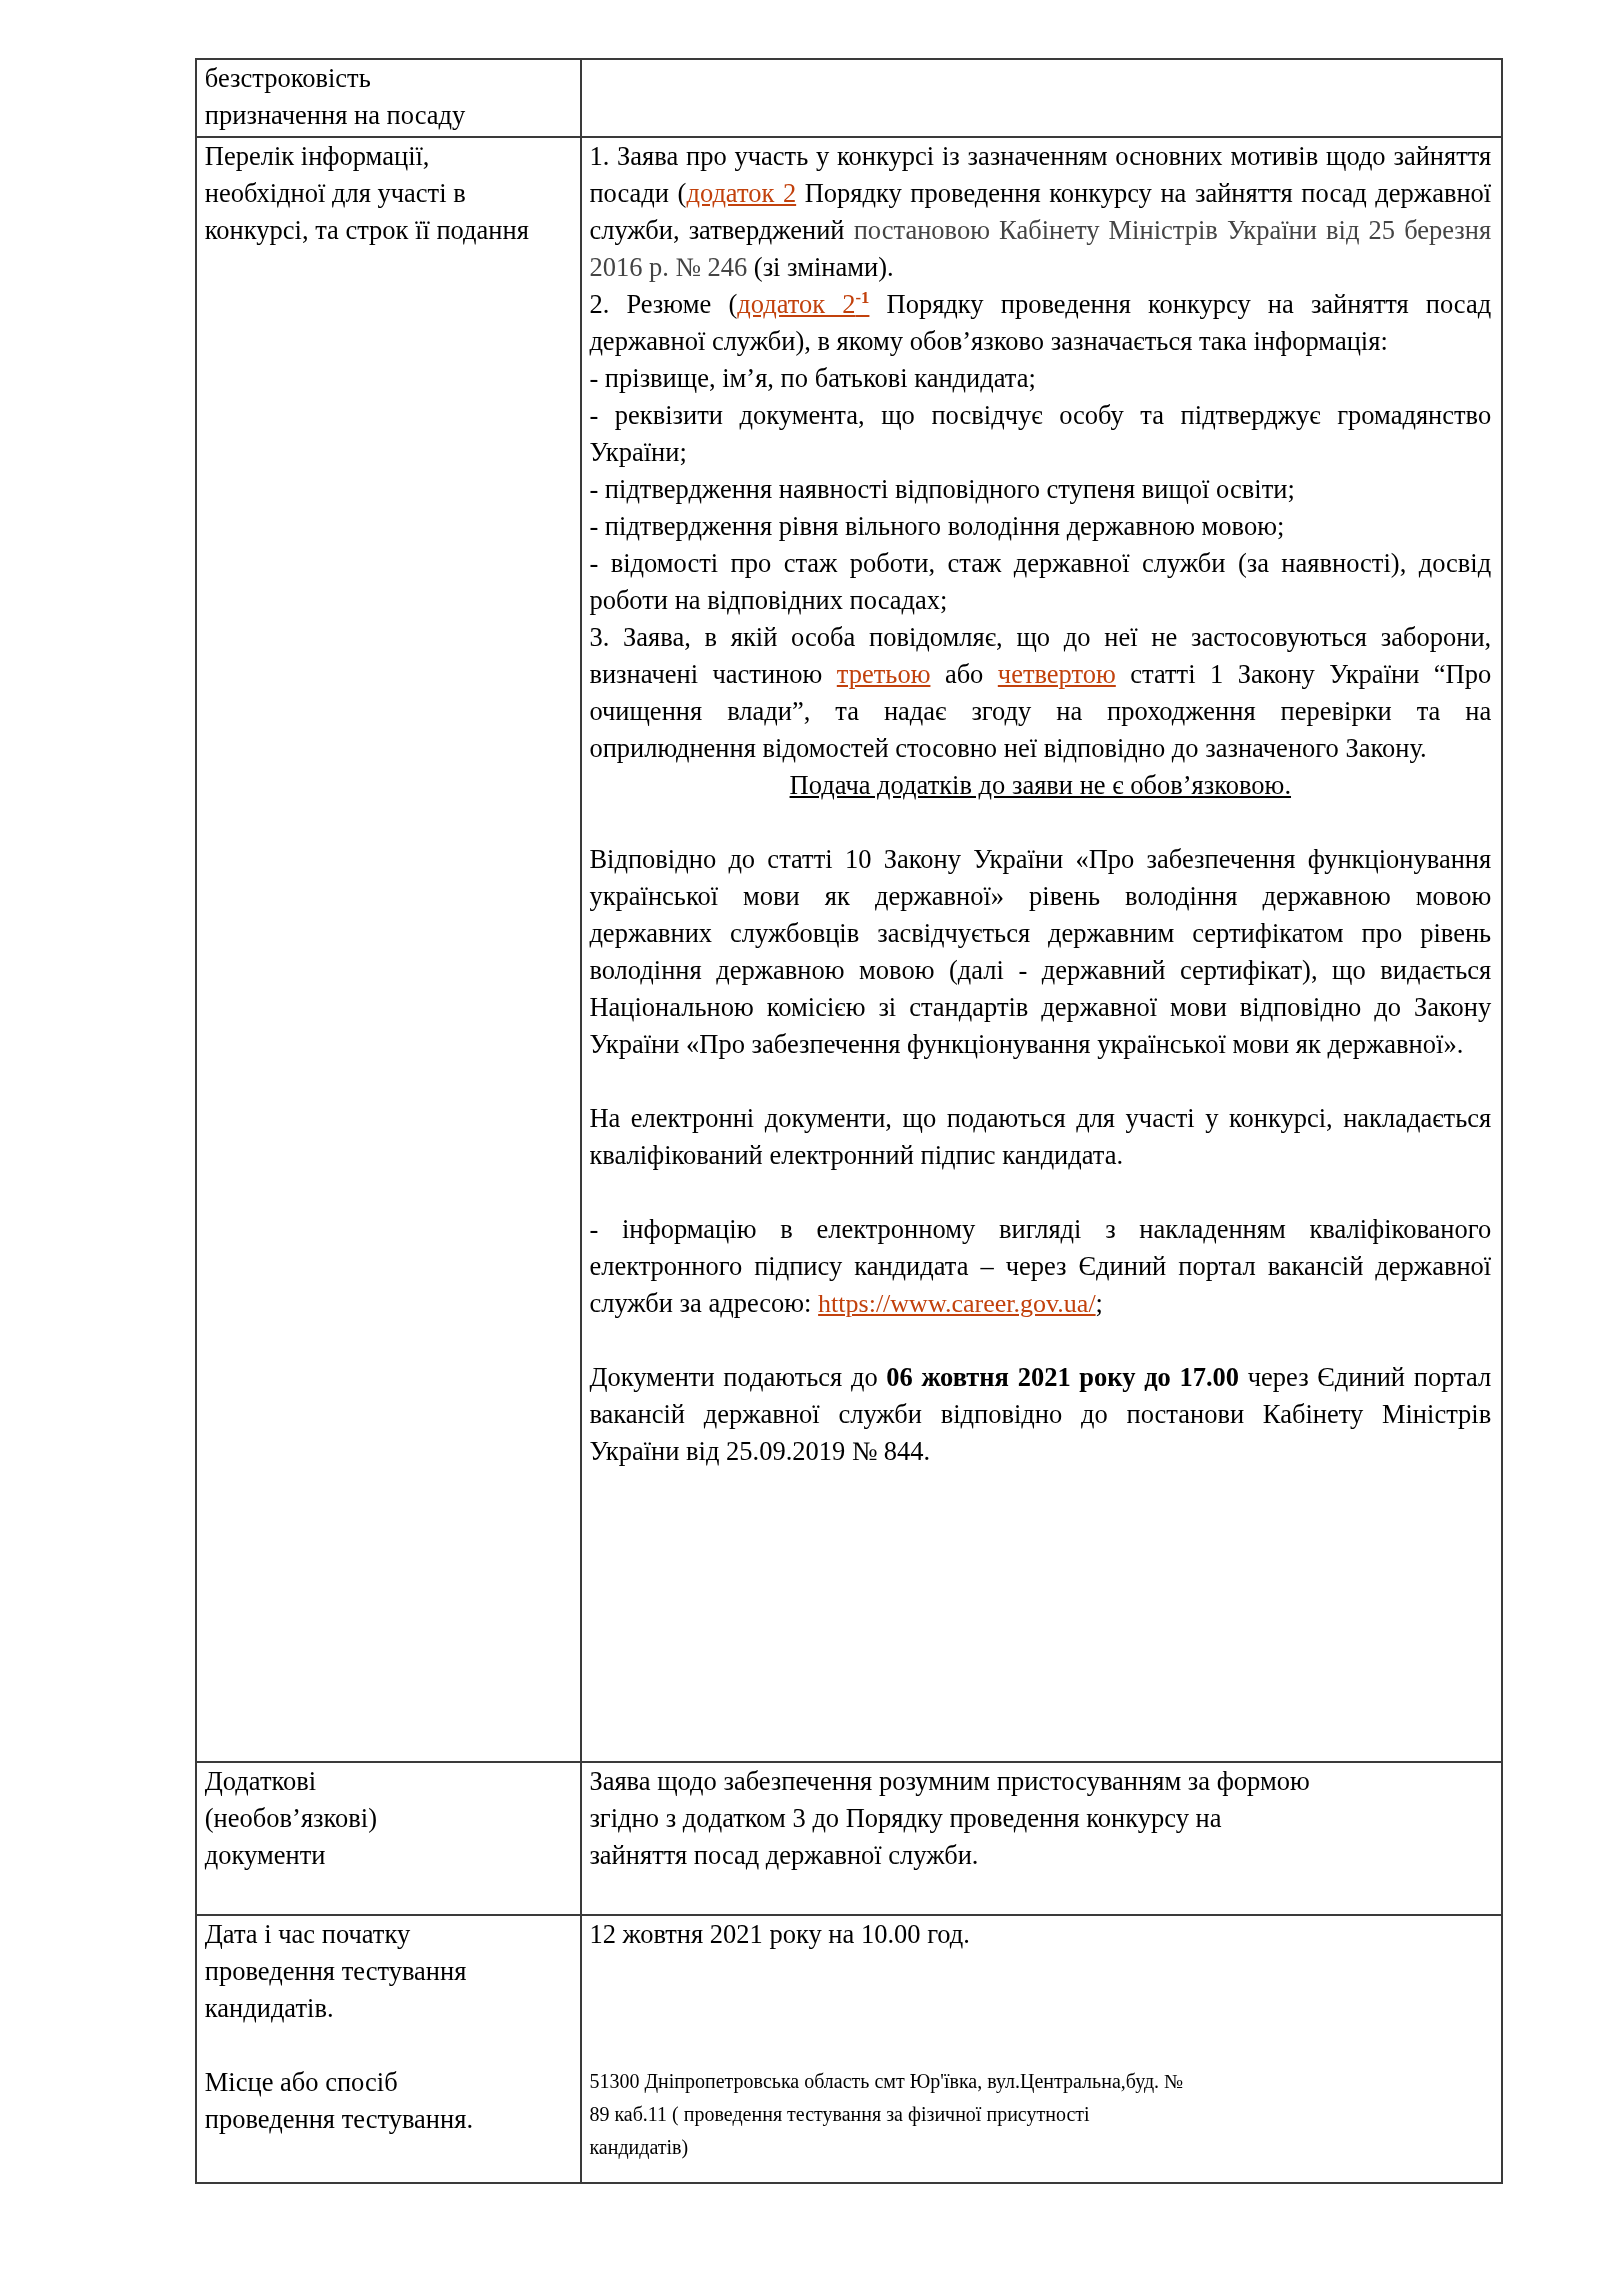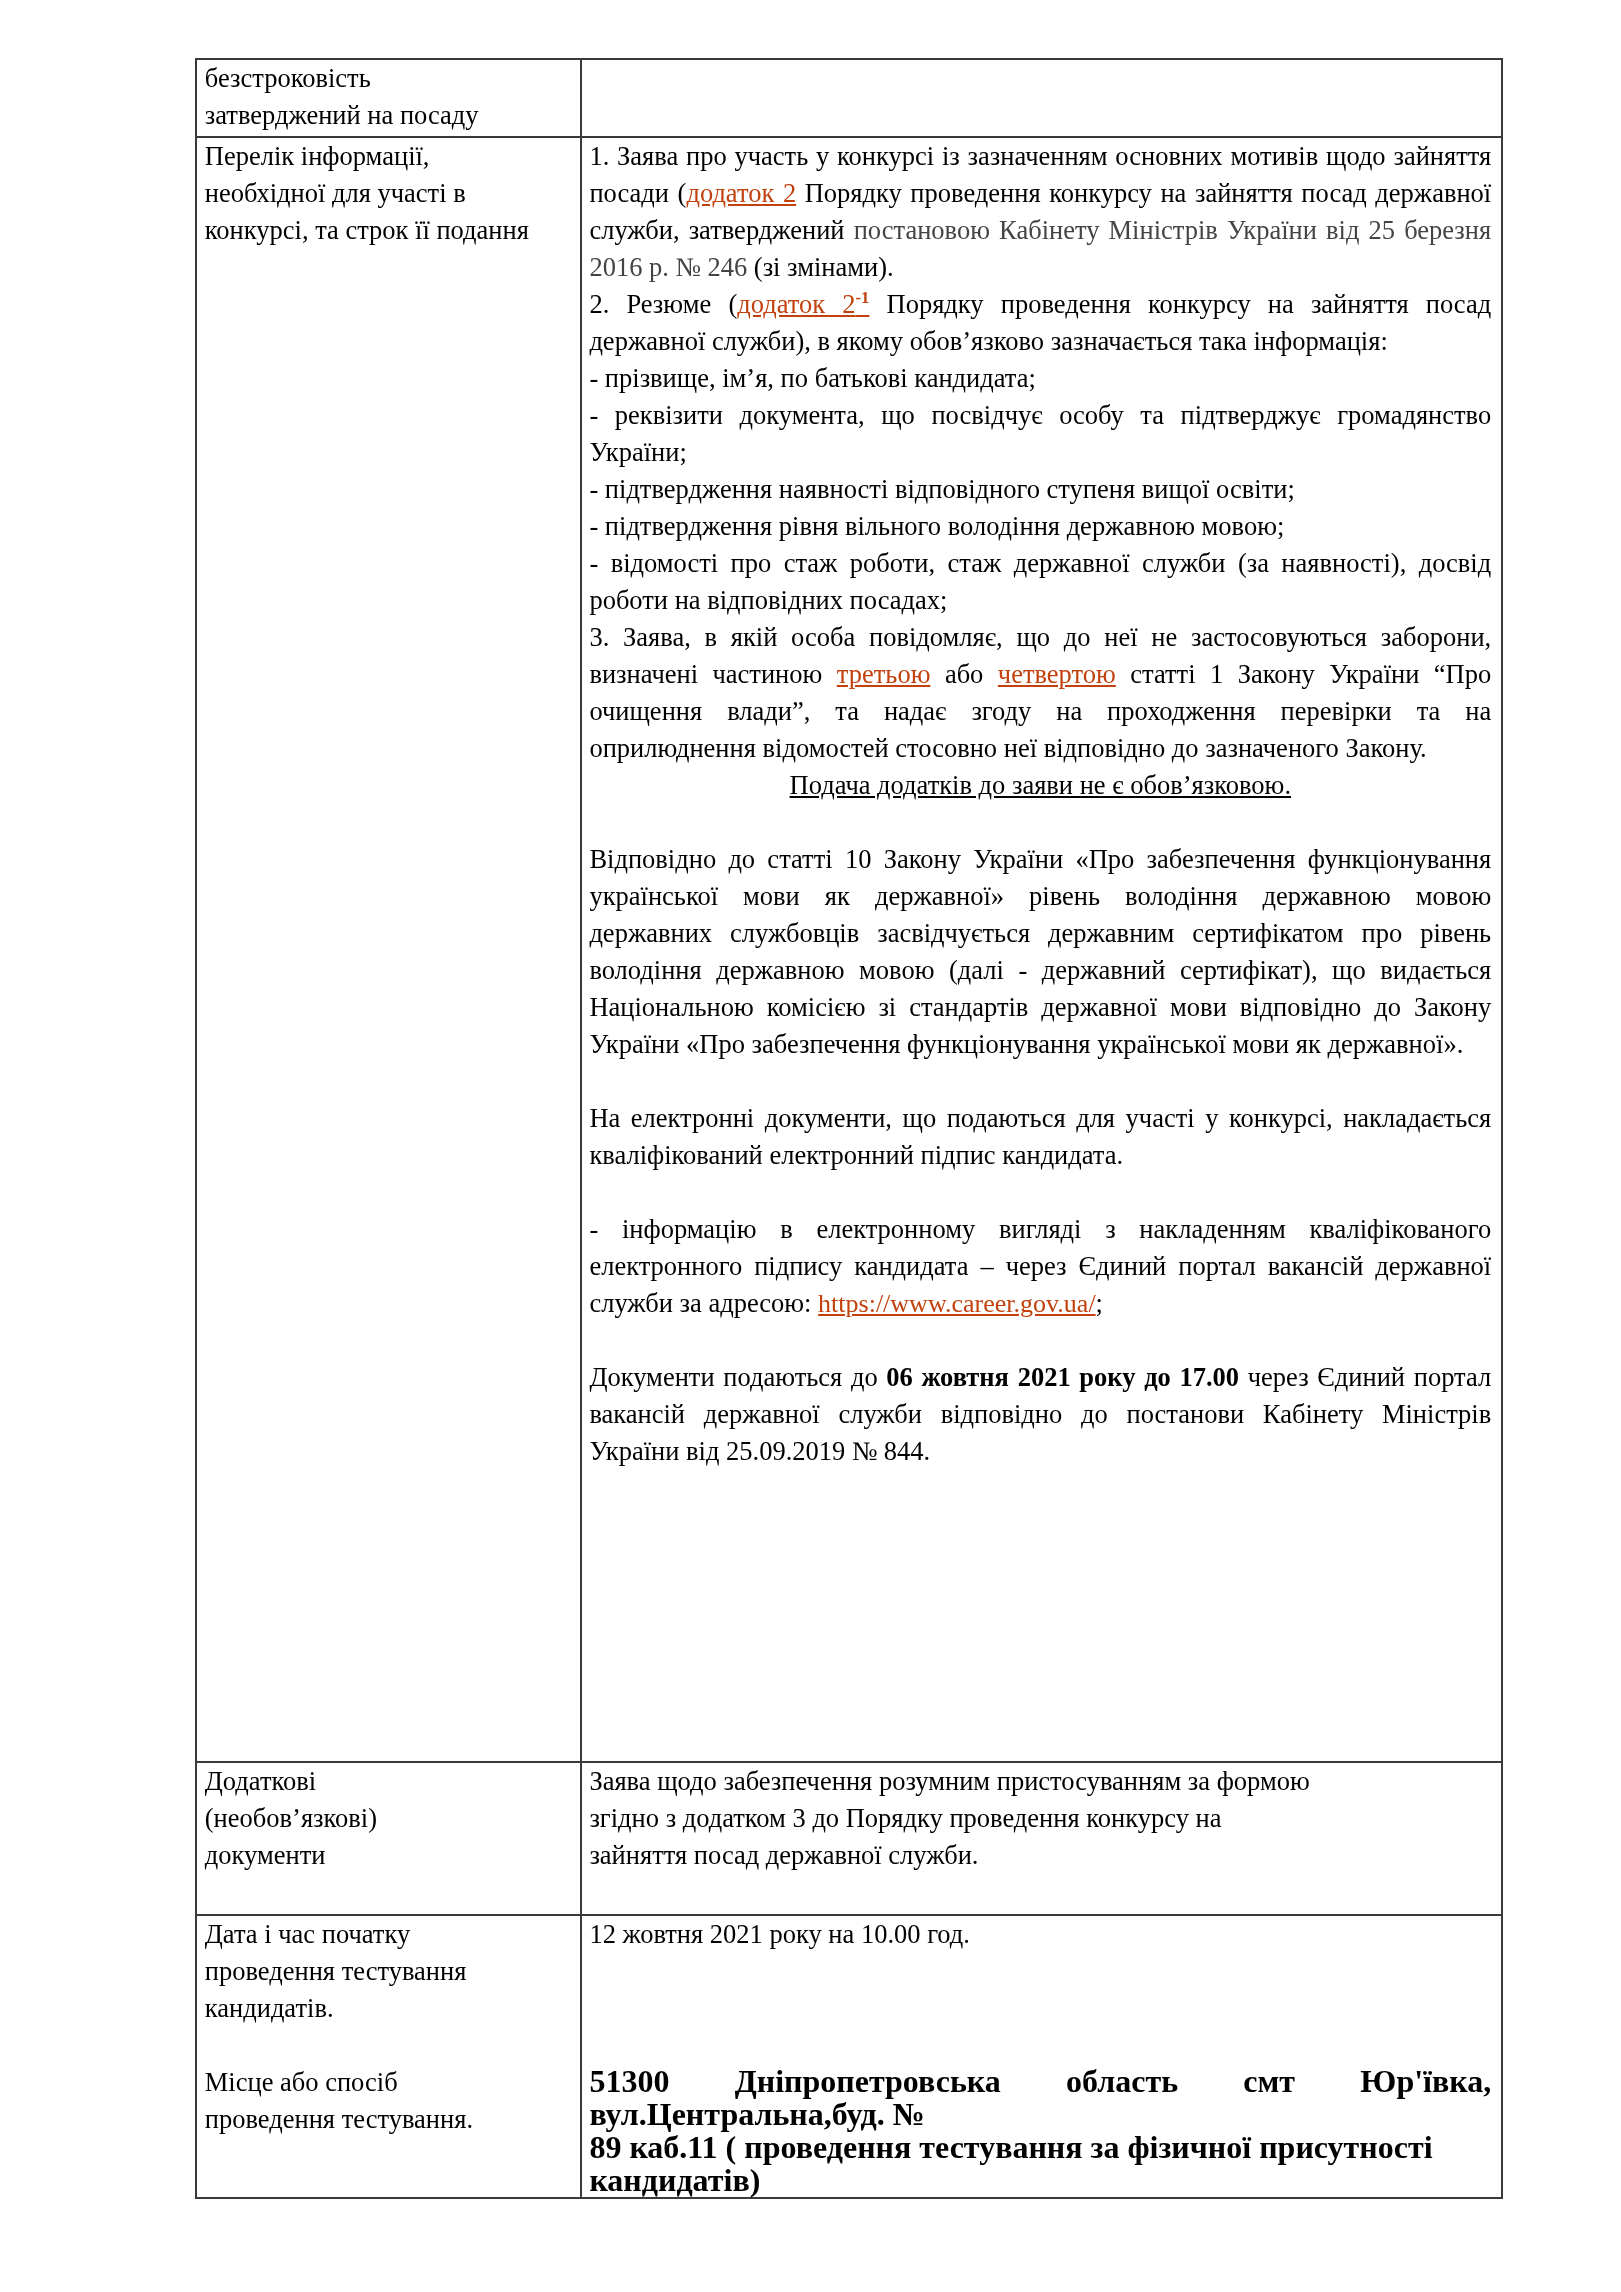--- a/index.html
+++ b/index.html
@@ -17,33 +17,33 @@
   .row3 td { height: 151px; }
   .row4 td { height: 266px; margin-left: 38px; }
   p { margin: 0; }
   .gap { height: 37px; }
   a { color: #c2410c; text-decoration: underline; }
   .gray { color: #444; }
   sup { font-size: 16.7px; line-height: 0; vertical-align: 9.8px; font-weight: bold; }
   .ul { text-decoration: underline; }
   .url { font-size: 26px; }
   .left { text-align: center; }
-  .small { font-size: 32px; line-height: 33px; font-weight: bold; }
+  .small { font-size: 20px; line-height: 33px; }
   .value-gap { height: 112px; }
 </style>
 </head>
 <body>
 
 <div class="page">
 <table class="form">
   <tbody>
         <tr class="row1">
     <td class="label">
       <div>безстроковість</div>
-      <div>затверджений на посаду</div>
+      <div>призначення на посаду</div>
     </td>
     <td class="value"></td>
   </tr>
 
   <tr class="row2">
     <td class="label">
       <div style="width:333px;">Перелік інформації, необхідної для участі в конкурсі, та строк її подання</div>
     </td>
     <td class="value">
       <p>

